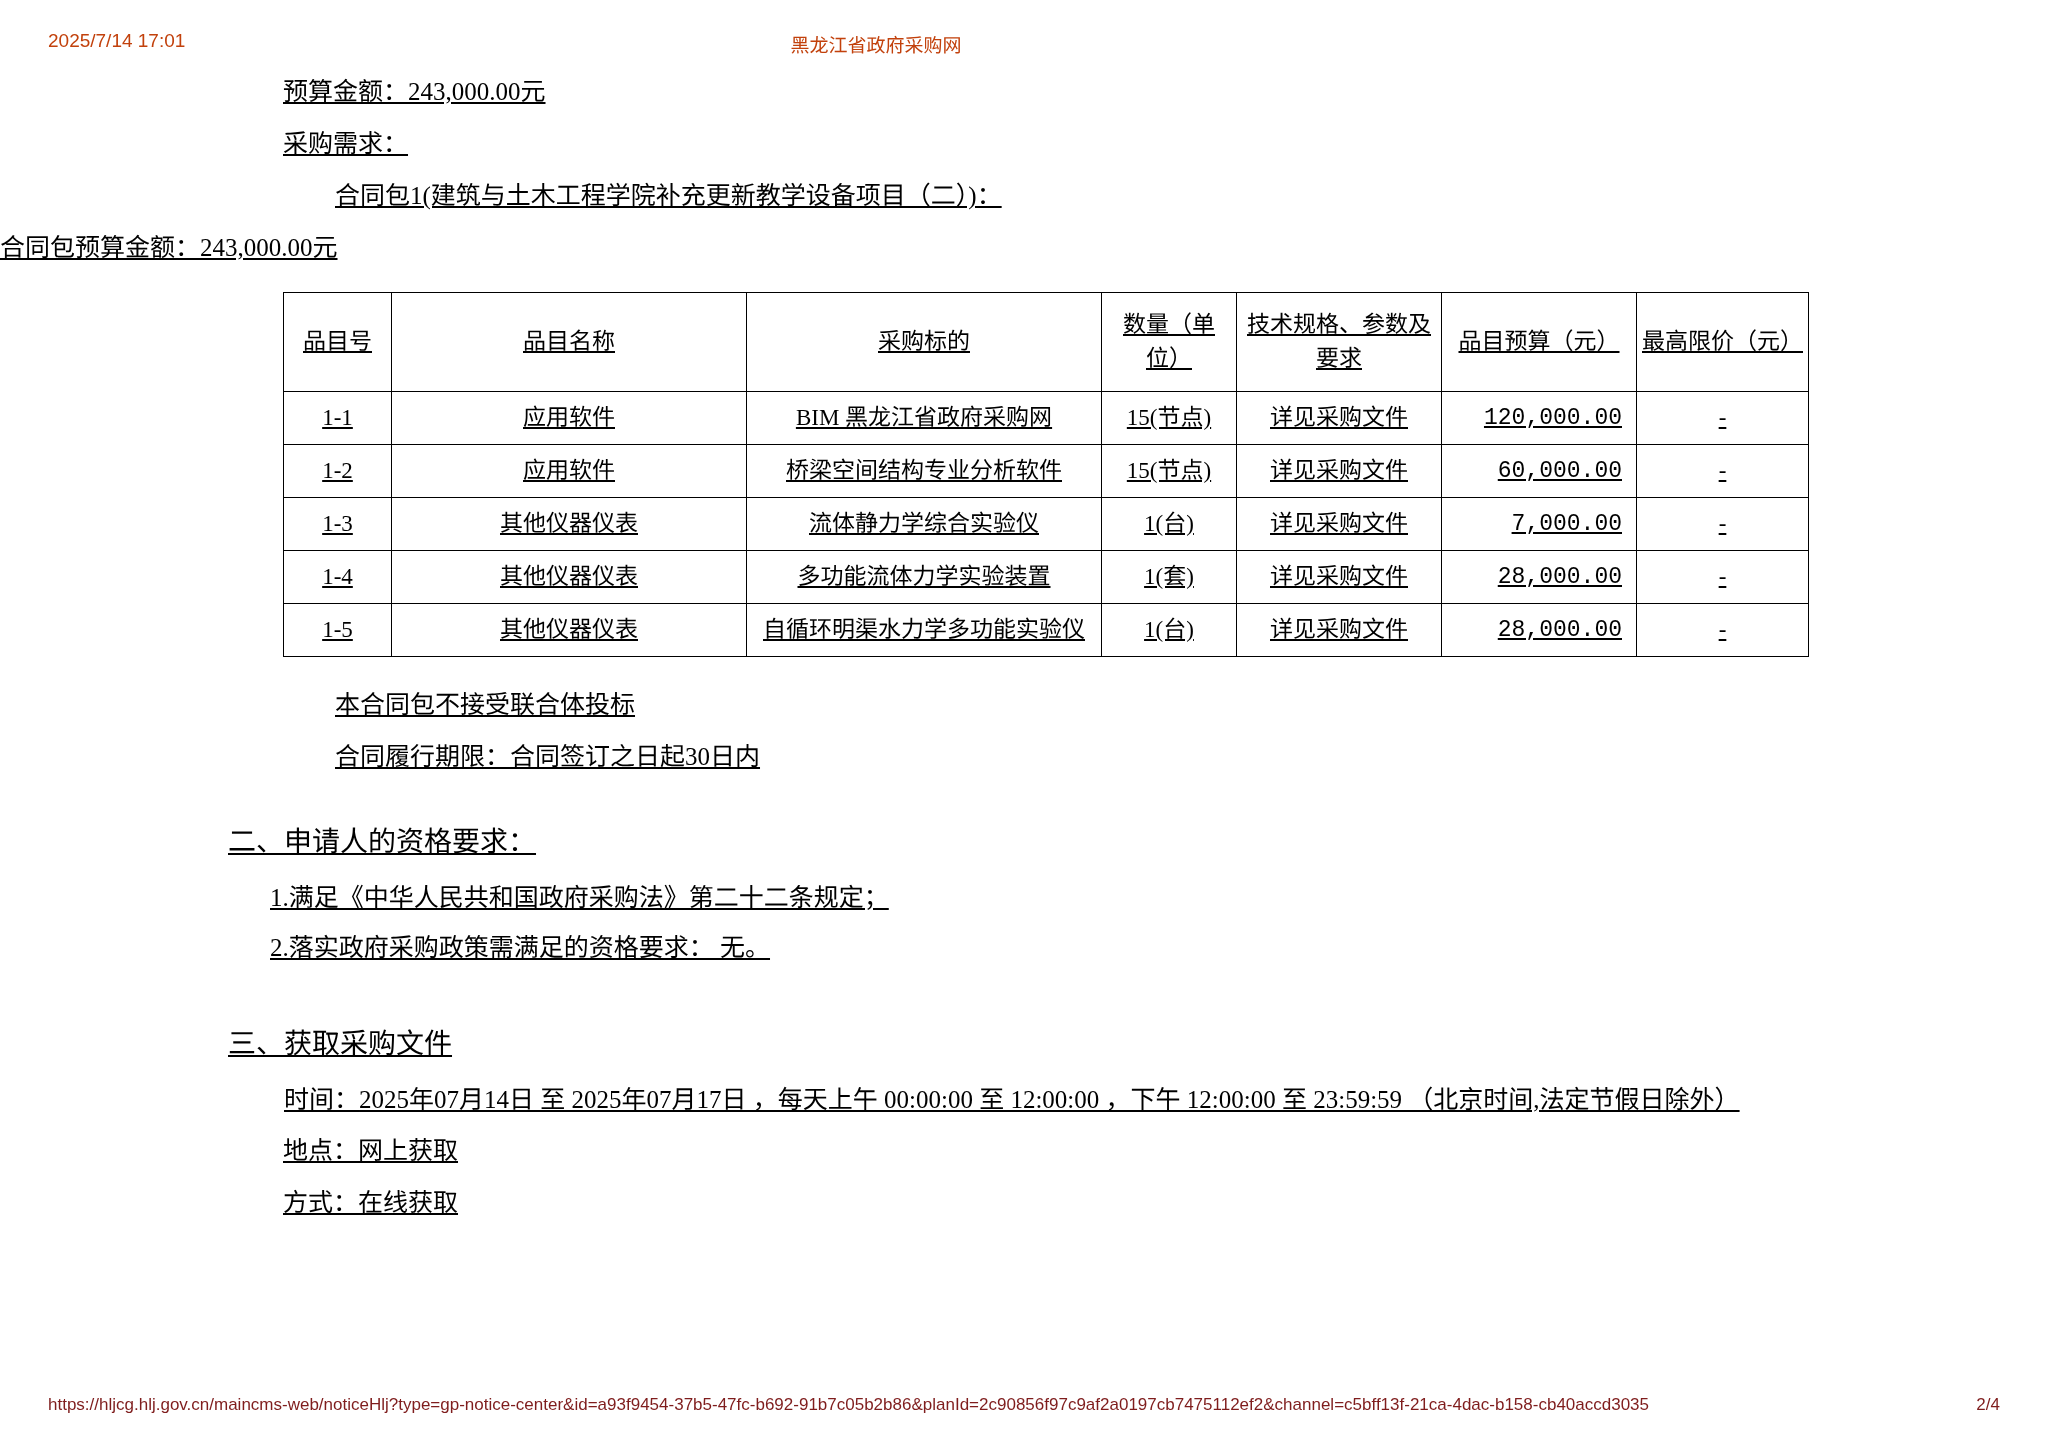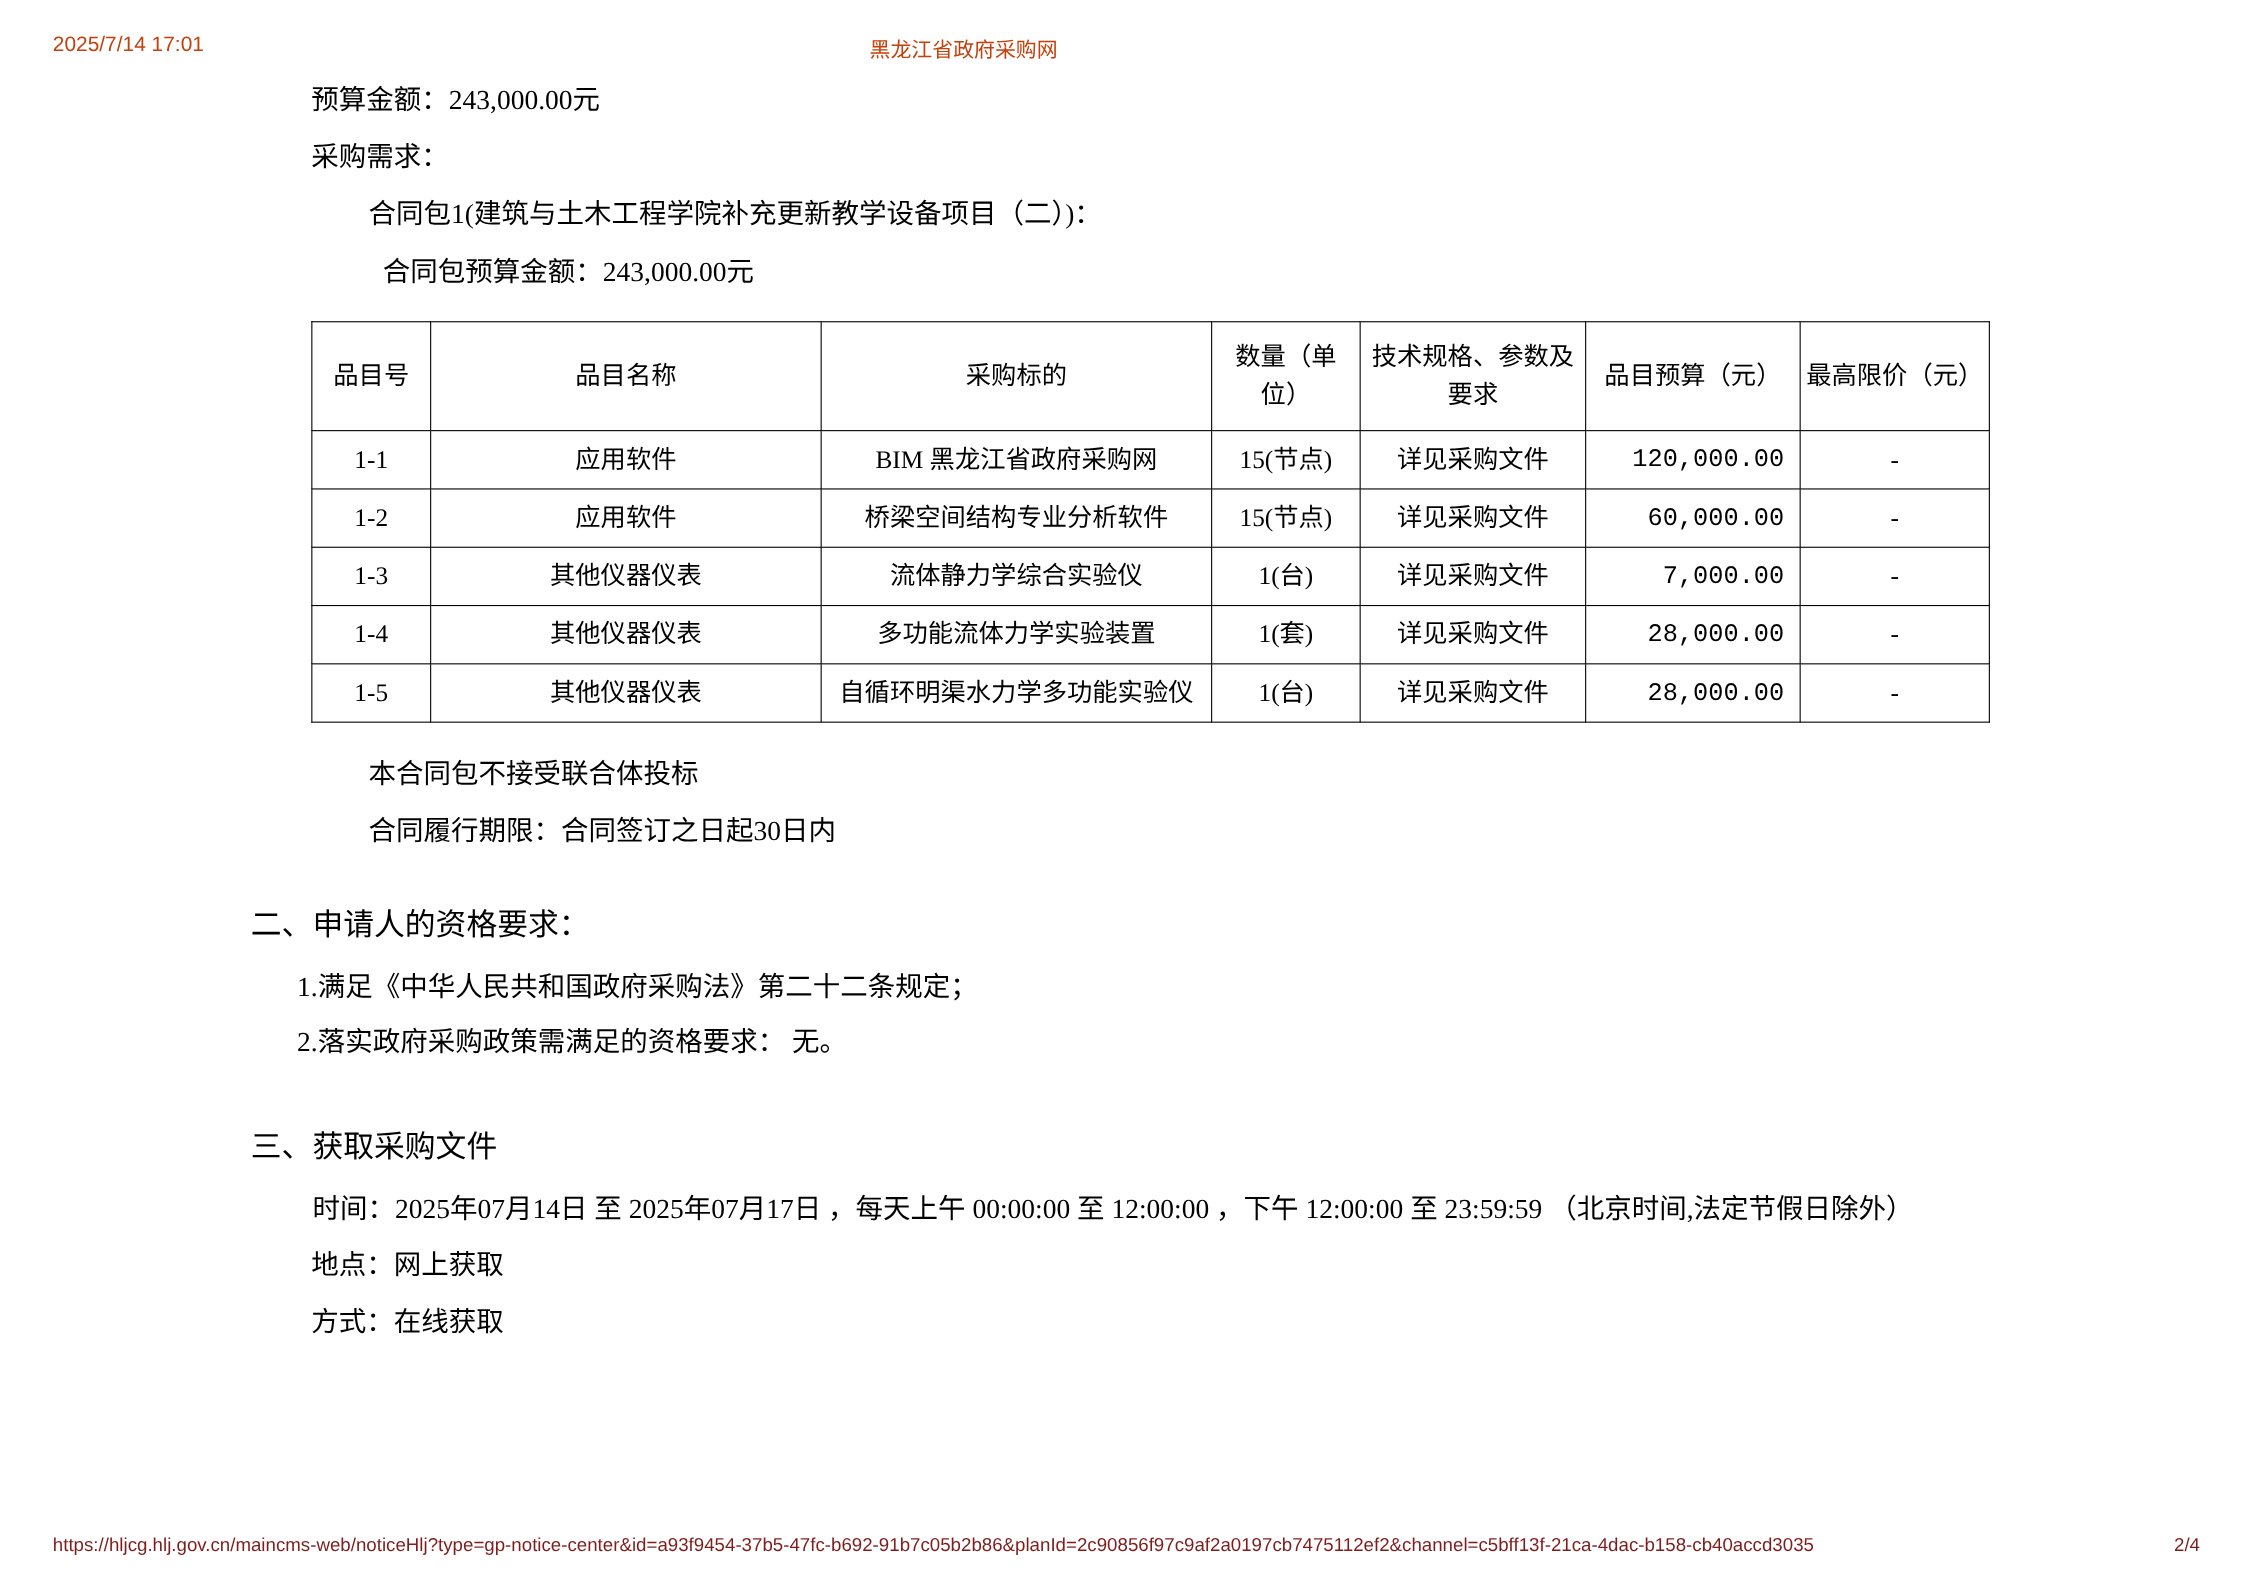--- a/index.html
+++ b/index.html
@@ -43,30 +43,31 @@
     font-weight: 400;
     white-space: nowrap;
   }
 
   
   .doc {
     position: absolute;
     top: 66px;
     left: 0;
     width: 2048px;
+    text-decoration: underline;
   }
 
   .line {
     font-size: 25px;
     line-height: 52px;
     white-space: nowrap;
   }
   .ind1 { margin-left: 283px; }   
   .ind2 { margin-left: 335px; }   
-  .ind3 { margin-left: 348px; }
+  .ind3 { }
 
   
   .tbl-wrap {
     margin-top: 18px;
     margin-left: 283px;
     width: 1525px;
   }
   table.items {
     border-collapse: collapse;
     width: 1525px;

